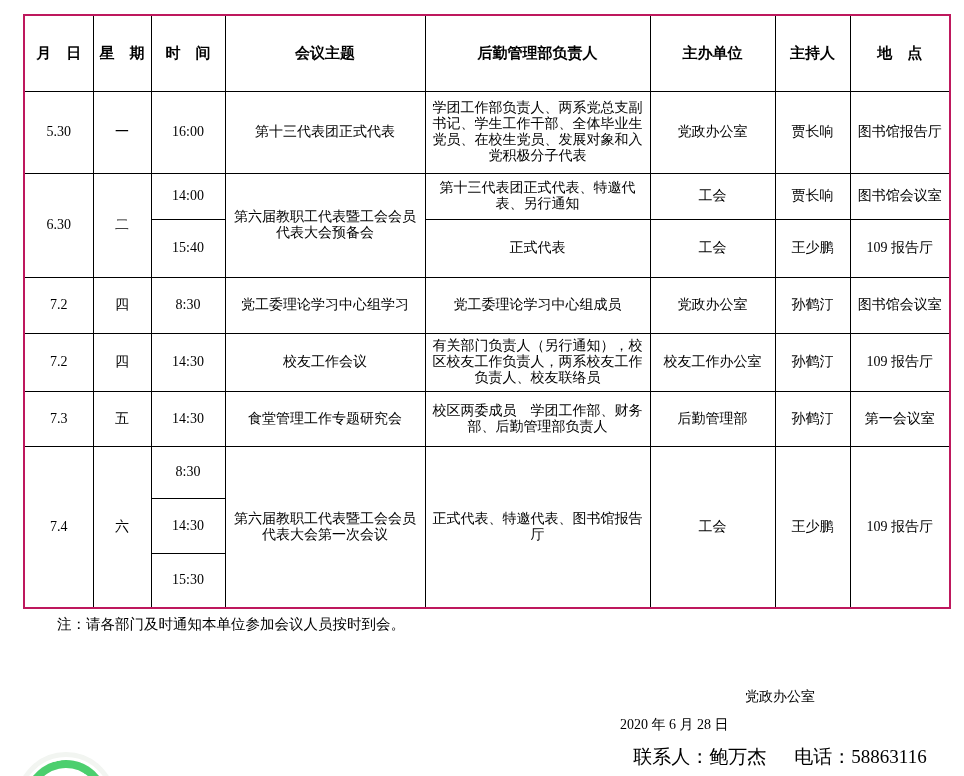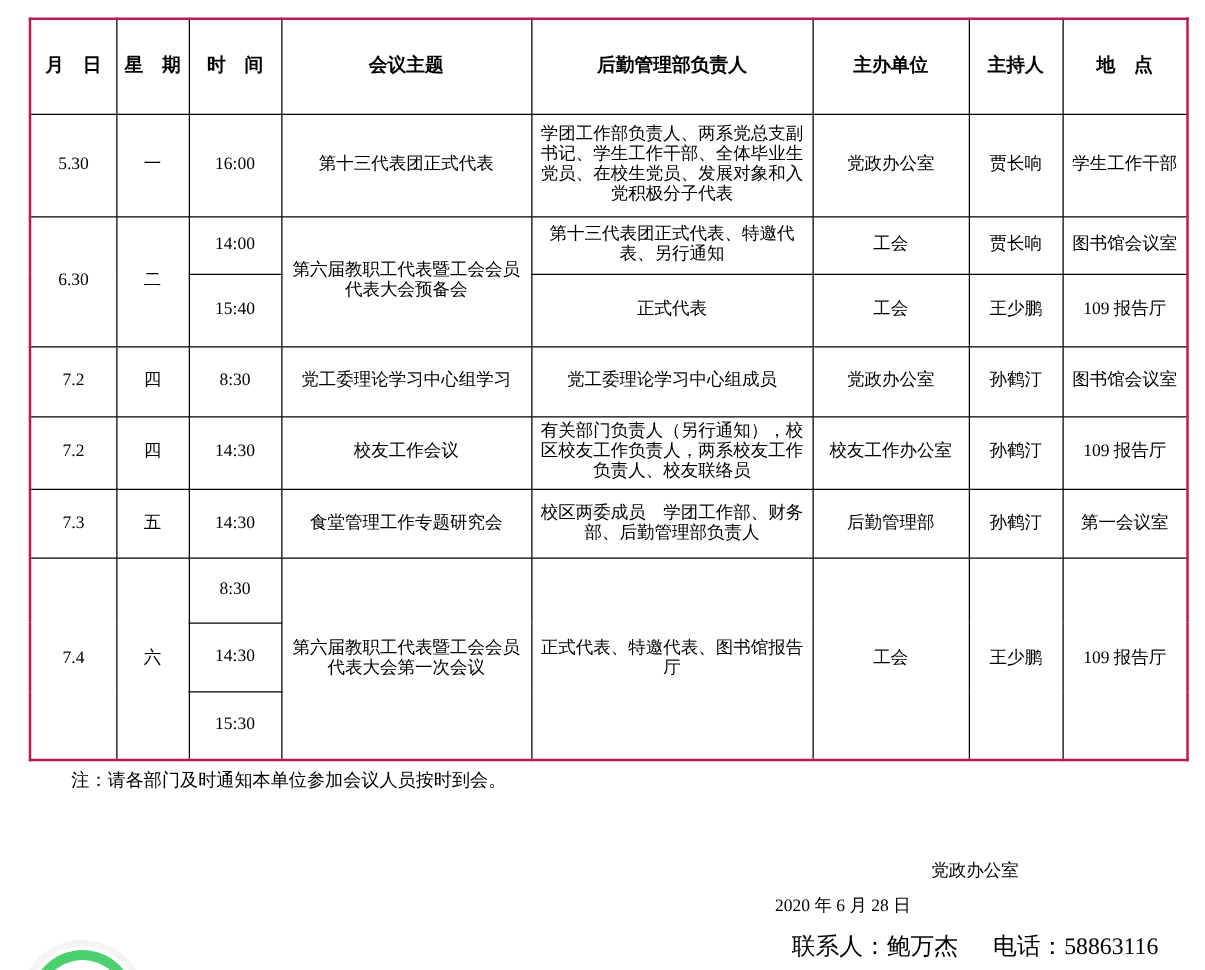--- a/index.html
+++ b/index.html
@@ -77,21 +77,21 @@
     </tr>
 
     <tr style="height:82px">
       <td>5.30</td>
       <td>一</td>
       <td>16:00</td>
       <td class="topic-cell">第十三代表团正式代表</td>
       <td class="participants-cell">学团工作部负责人、两系党总支副书记、学生工作干部、全体毕业生党员、在校生党员、发展对象和入党积极分子代表</td>
       <td>党政办公室</td>
       <td>贾长响</td>
-      <td>学生工作干部</td>
+      <td>图书馆报告厅</td>
     </tr>
 
     <tr style="height:46px">
       <td rowspan="2">6.30</td>
       <td rowspan="2">二</td>
       <td>14:00</td>
       <td rowspan="2" class="topic-cell">第六届教职工代表暨工会会员代表大会预备会</td>
       <td class="participants-cell">第十三代表团正式代表、特邀代表、另行通知</td>
       <td>工会</td>
       <td>贾长响</td>

